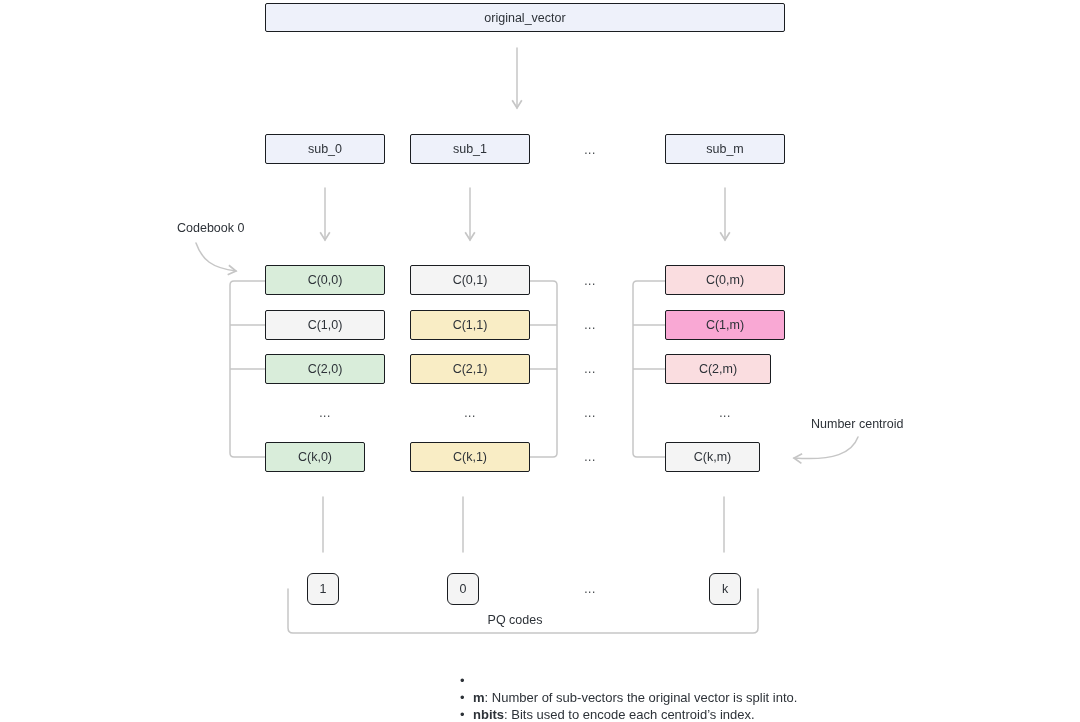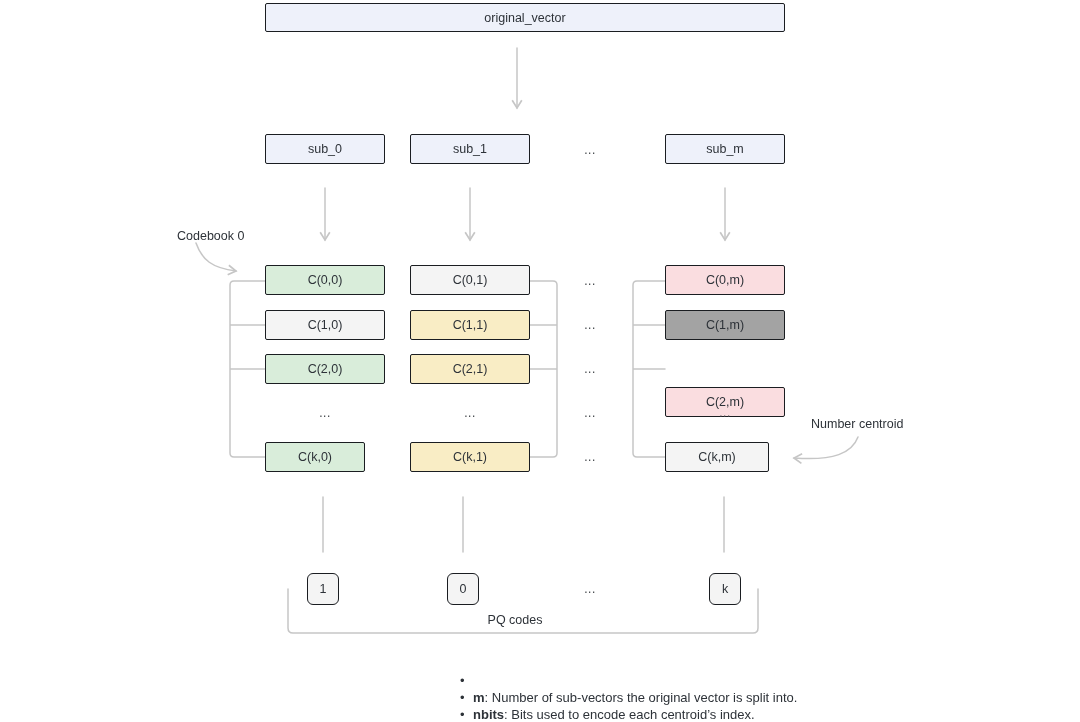--- a/index.html
+++ b/index.html
@@ -87,45 +87,45 @@
     </g>
   </svg>
 
   <div class="node" style="left: 265px; top: 3px; width: 520px; height: 29px; background-color: rgb(238, 241, 250);">original_vector</div>
 
   <div class="node" style="left: 265px; top: 134px; width: 120px; height: 30px; background-color: rgb(238, 241, 250);">sub_0</div>
   <div class="node" style="left: 410px; top: 134px; width: 120px; height: 30px; background-color: rgb(238, 241, 250);">sub_1</div>
   <div class="dots" style="left:590px; top:150px;">...</div>
   <div class="node" style="left: 665px; top: 134px; width: 120px; height: 30px; background-color: rgb(238, 241, 250);">sub_m</div>
 
-  <div class="label" style="left:177px; top:229px;">Codebook 0</div>
+  <div class="label" style="left:177px; top:221px;">Codebook 0</div>
 
   <div class="node" style="left: 265px; top: 265px; width: 120px; height: 30px; background-color: rgb(217, 237, 218);">C(0,0)</div>
   <div class="node" style="left: 265px; top: 310px; width: 120px; height: 30px; background-color: rgb(244, 244, 244); text-align: right;">C(1,0)</div>
   <div class="node" style="left: 265px; top: 354px; width: 120px; height: 30px; background-color: rgb(217, 237, 218);">C(2,0)</div>
   <div class="dots" style="left:325px; top:413px;">...</div>
   <div class="node" style="left: 265px; top: 442px; width: 100px; height: 30px; background-color: rgb(217, 237, 218);">C(k,0)</div>
 
   <div class="node" style="left: 410px; top: 265px; width: 120px; height: 30px; background-color: rgb(244, 244, 244);">C(0,1)</div>
   <div class="node" style="left: 410px; top: 310px; width: 120px; height: 30px; background-color: rgb(249, 237, 197);">C(1,1)</div>
   <div class="node" style="left: 410px; top: 354px; width: 120px; height: 30px; background-color: rgb(249, 237, 197);">C(2,1)</div>
   <div class="dots" style="left:470px; top:413px;">...</div>
   <div class="node" style="left: 410px; top: 442px; width: 120px; height: 30px; background-color: rgb(249, 237, 197);">C(k,1)</div>
 
   <div class="dots" style="left:590px; top:281px;">...</div>
   <div class="dots" style="left:590px; top:325px;">...</div>
   <div class="dots" style="left:590px; top:369px;">...</div>
   <div class="dots" style="left:590px; top:413px;">...</div>
   <div class="dots" style="left:590px; top:457px;">...</div>
 
   <div class="node" style="left: 665px; top: 265px; width: 120px; height: 30px; background-color: rgb(250, 221, 224);">C(0,m)</div>
-  <div class="node" style="left: 665px; top: 310px; width: 120px; height: 30px; background-color: #a3a3a3;">C(1,m)</div>
-  <div class="node" style="left: 665px; top: 354px; width: 120px; height: 30px; background-color: rgb(250, 221, 224); margin-top: 33px;">C(2,m)</div>
+  <div class="node" style="left: 665px; top: 310px; width: 120px; height: 30px; background-color: #f9a8d4;">C(1,m)</div>
+  <div class="node" style="left: 665px; top: 354px; width: 106px; height: 30px; background-color: rgb(250, 221, 224);">C(2,m)</div>
   <div class="dots" style="left:725px; top:413px;">...</div>
-  <div class="node" style="left: 665px; top: 442px; width: 104px; height: 30px; background-color: rgb(244, 244, 244);">C(k,m)</div>
+  <div class="node" style="left: 665px; top: 442px; width: 95px; height: 30px; background-color: rgb(244, 244, 244);">C(k,m)</div>
 
   <div class="label" style="left:811px; top:417px;">Number centroid</div>
 
   <div class="node pq-box" style="left: 307px; top: 573px; width: 32px; height: 32px; background-color: rgb(244, 244, 244);">1</div>
   <div class="node pq-box" style="left: 447px; top: 573px; width: 32px; height: 32px; background-color: rgb(244, 244, 244);">0</div>
   <div class="dots" style="left:590px; top:589px;">...</div>
   <div class="node pq-box" style="left: 709px; top: 573px; width: 32px; height: 32px; background-color: rgb(244, 244, 244);">k</div>
 
   <div class="label centered-label" style="left:435px; top:613px; width:160px;">PQ codes</div>
 

